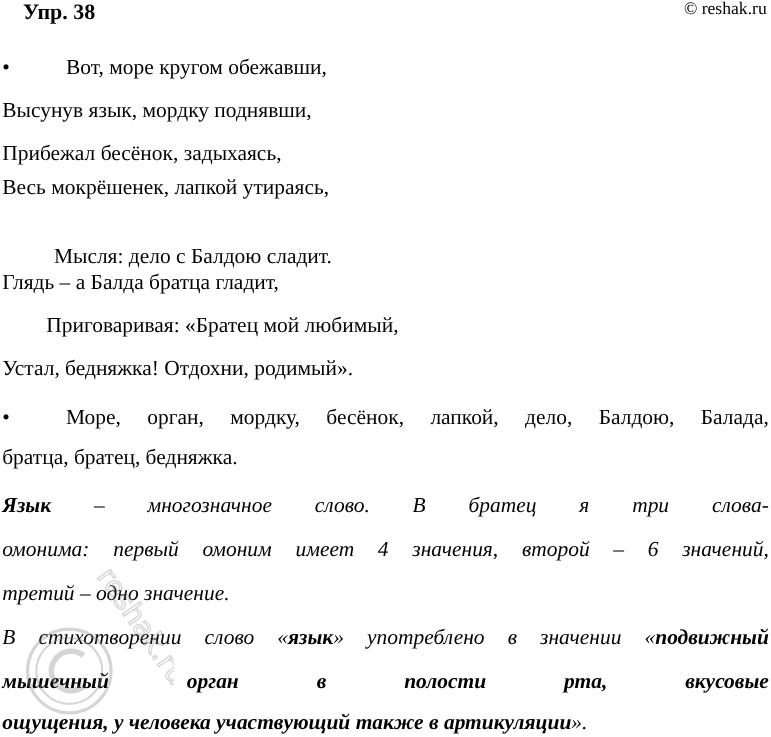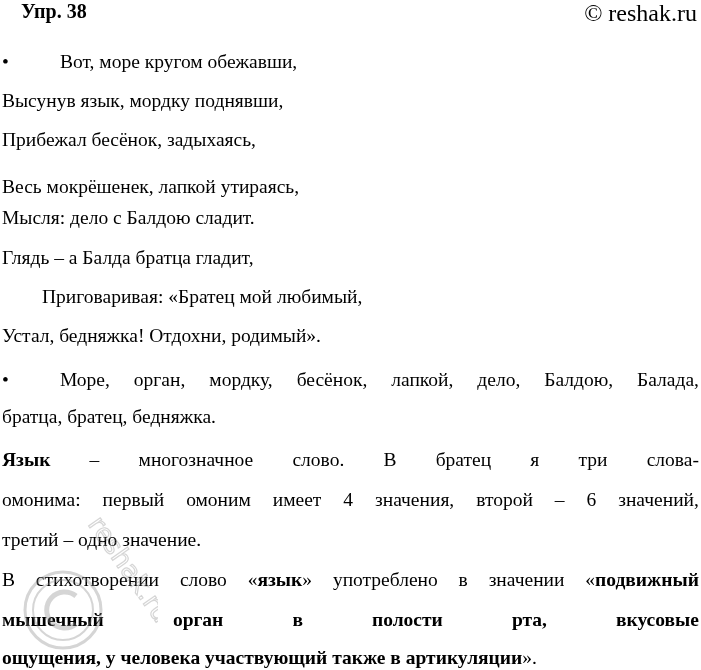--- a/index.html
+++ b/index.html
@@ -28,21 +28,21 @@
       left: 2px;
       top: 0px;
       font-weight: bold;
       font-size: 20px;
       margin-left: 19px;
     }
     .copyright {
       position: absolute;
       right: 4px;
       top: 0px;
-      font-size: 24px;
+      font-size: 16px;
     }
     .line {
       position: absolute;
       left: 2px;
       white-space: nowrap;
       line-height: 24px;
     }
     .bullet {
       display: inline-block;
       width: 58px;
@@ -50,20 +50,21 @@
     .flexline {
       position: absolute;
       left: 2px;
       width: 697px;
       display: flex;
       justify-content: space-between;
       line-height: 24px;
       white-space: nowrap;
     }
     .it {
+      font-style: italic;
     }
     .b {
       font-weight: bold;
     }
     .watermark {
       position: absolute;
       left: 18px;
       top: 500px;
       width: 140px;
       height: 170px;
@@ -78,22 +79,22 @@
   <span class="ex-title">Упр. 38</span>
   <span class="copyright">© reshak.ru</span>
 </div>
 
 <div>
   <div class="line" style="top:50px;">
     <span class="bullet">•</span><span>Вот, море кругом обежавши,</span>
   </div>
   <div class="line" style="top:89px;">Высунув язык, мордку поднявши,</div>
   <div class="line" style="top:128px;">Прибежал бесёнок, задыхаясь,</div>
-  <div class="line" style="top:175px;text-align:center;">Весь мокрёшенек, лапкой утираясь,</div>
-  <div class="line" style="top:206px;">Мысля: дело с Балдою сладит.</div>
+  <div class="line" style="top:159px;text-align:center;">Весь мокрёшенек, лапкой утираясь,</div>
+  <div class="line" style="top:222px;margin-left:47px;">Мысля: дело с Балдою сладит.</div>
   <div class="line" style="top:246px;">Глядь – а Балда братца гладит,</div>
   <div class="line" style="top:285px;margin-left:40px;">Приговаривая: «Братец мой любимый,</div>
   <div class="line" style="top:324px;">Устал, бедняжка! Отдохни, родимый».</div>
 </div>
 
 <div>
   <div class="flexline" style="top:368px;">
     <span style="display:flex; white-space:nowrap;">
       <span class="bullet">•</span>
         <span>Море,</span>

